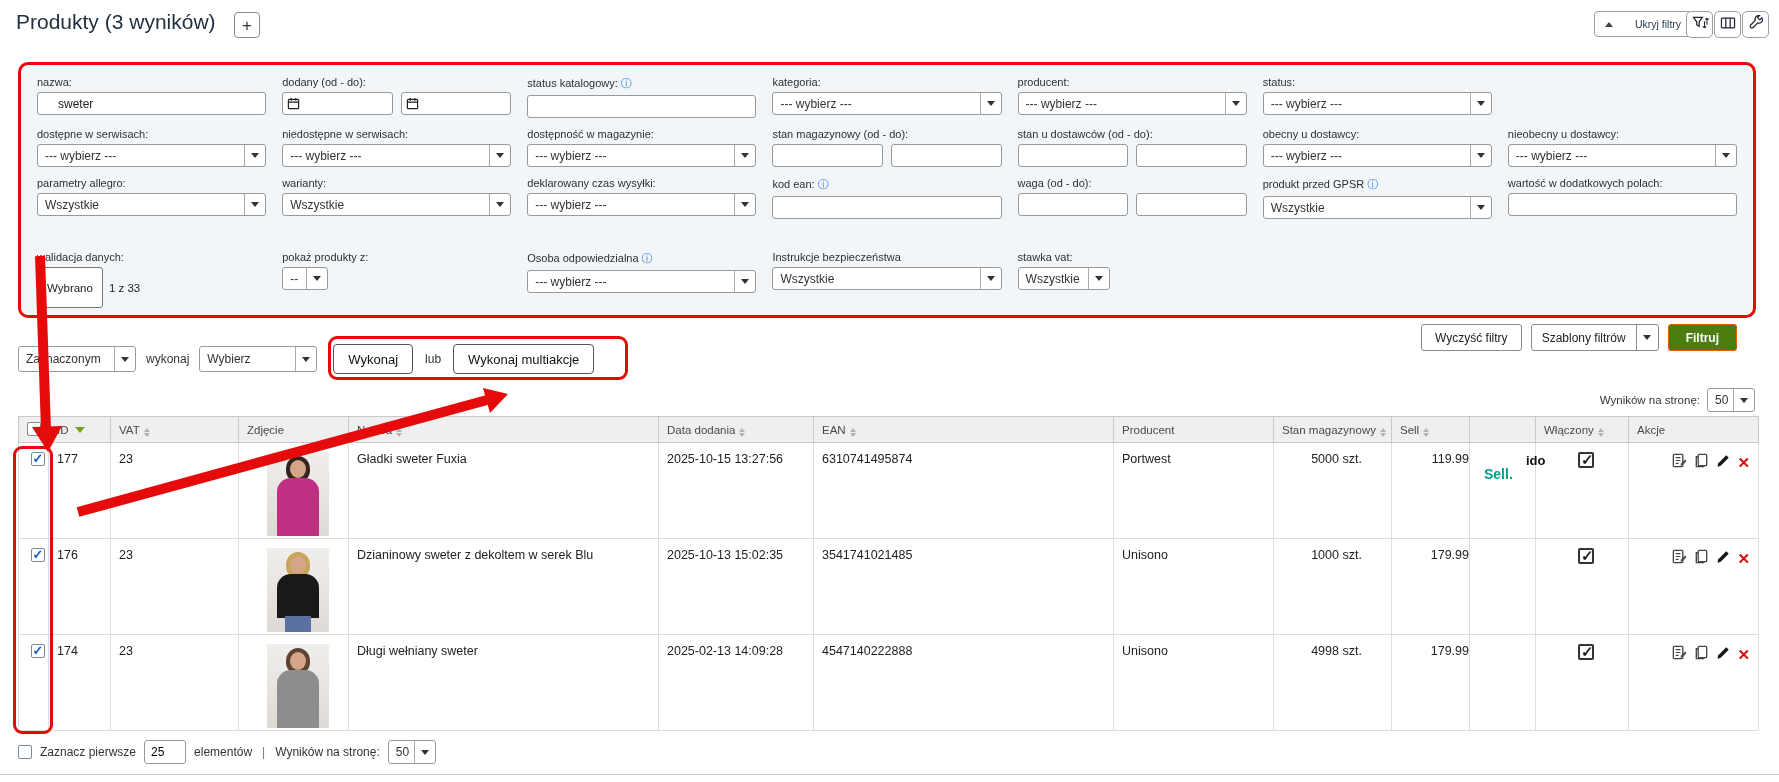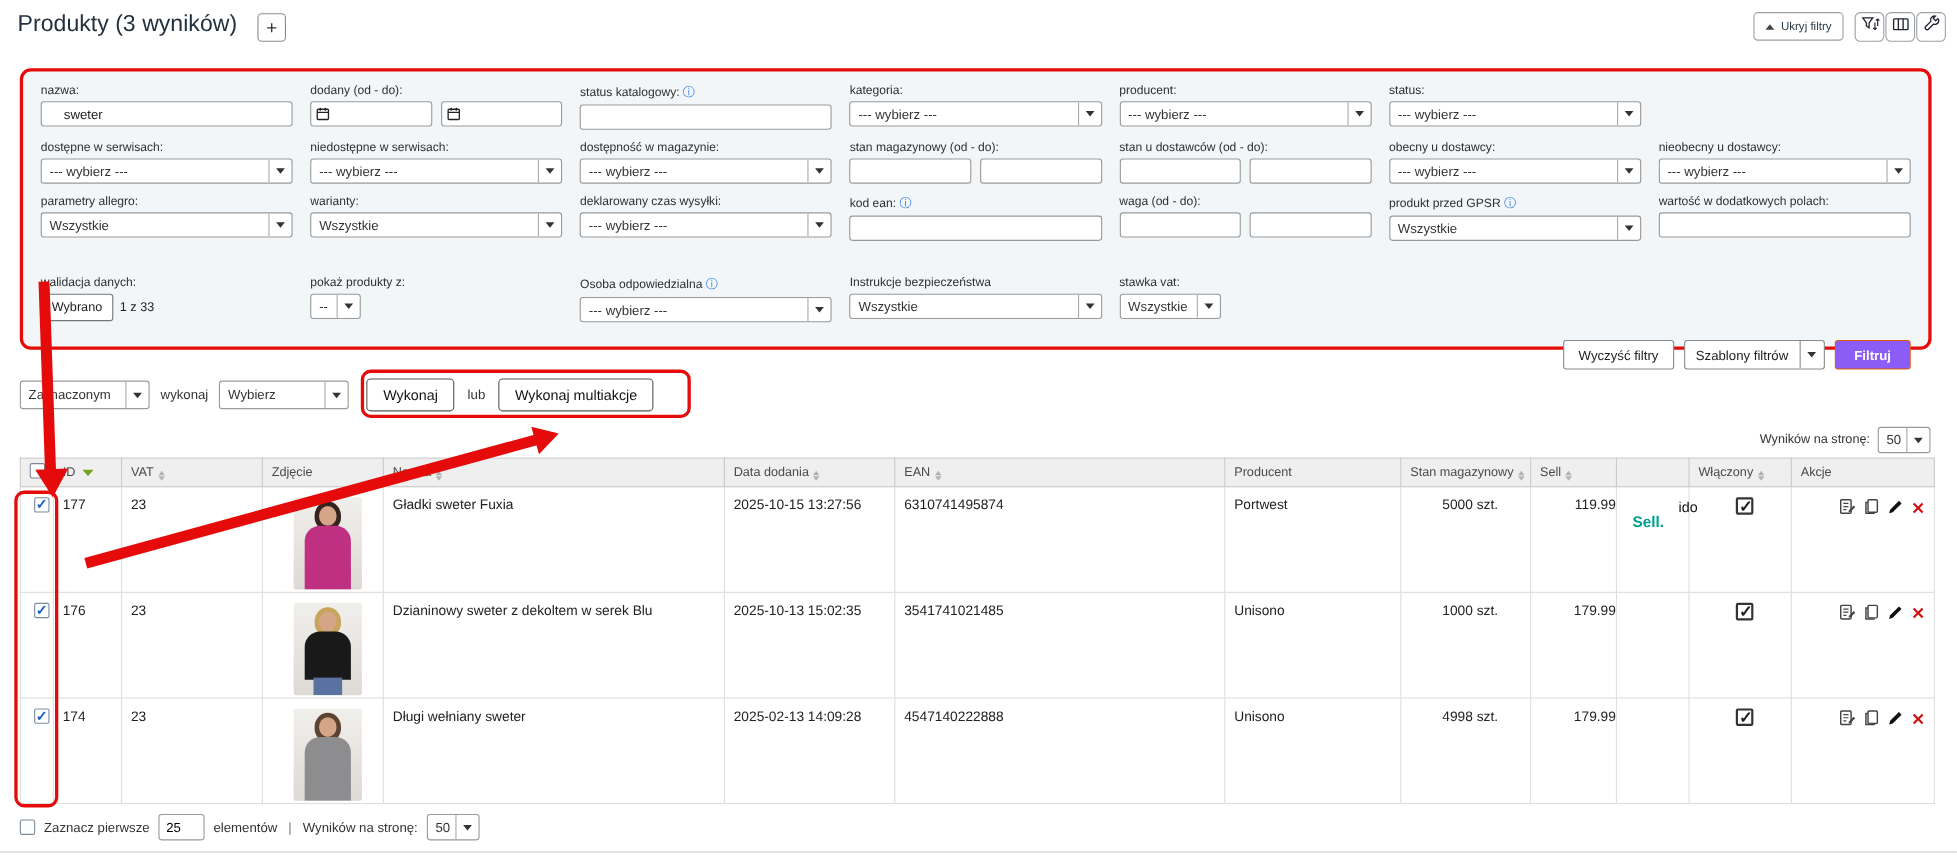--- a/index.html
+++ b/index.html
@@ -4,21 +4,21 @@
 <style>
   * { box-sizing: border-box; margin: 0; padding: 0; }
   body { font-family: "Liberation Sans", sans-serif; background:#fff; }
   #app { position: relative; width: 1779px; height: 782px; background: #fff; overflow: hidden; }
 
   
   .page-title { position:absolute; left:16px; top:10px; font-size:21px; color:#22313f; font-weight:400; }
   .add-btn { position:absolute; left:234px; top:12px; width:26px; height:26px; border:1px solid #8a8a8a;
              border-radius:4px; background:#fff; font-size:17px; color:#333; text-align:center; line-height:23px; cursor:pointer; }
   .hide-filters-btn { position:absolute; left:1594px; top:11px; height:26px; padding:0 10px; border:1px solid #9aa0a6;
-             border-radius:4px; background:#fff; font-size:10.5px; color:#2b3a4a; display:flex; align-items:center; gap:6px; }
+             border-radius:4px; background:#fff; font-size:10.5px; color:#2b3a4a; display:flex; align-items:center; gap:22px; }
   .tri-up-sm { width:0; height:0; border-left:4px solid transparent; border-right:4px solid transparent; border-bottom:5px solid #444; }
   .icon-btn { position:absolute; top:11px; width:27px; height:27px; border:1px solid #9aa0a6; border-radius:5px;
               background:#fff; display:flex; align-items:center; justify-content:center; }
   .icon-btn svg { width:18px; height:18px; }
 
   
   .filter-panel { position:absolute; left:18px; top:62px; width:1738px; height:256px; background:#f2f6f9;
                   border:3px solid #e60b0b; border-radius:10px; padding:8px 16px 10px; z-index:1; }
   .f-row { display:grid; grid-template-columns:repeat(7,1fr); column-gap:16px; margin-bottom:7px; }
   .f-row4 { margin-top:29px; }
@@ -31,30 +31,30 @@
   .date-wrap .fin { padding-left:22px; }
   .date-wrap svg { position:absolute; left:5px; top:5px; }
   .sel { display:flex; align-items:stretch; height:23px; background:#fff; border:1px solid #999; border-radius:3px;
          font-size:12px; color:#333; cursor:pointer; overflow:hidden; }
   .sel-v { flex:1; padding:4px 0 0 7px; white-space:nowrap; overflow:hidden; }
   .sel-a { width:21px; border-left:1px solid #aaa; display:flex; align-items:center; justify-content:center; }
   .sel-a::after { content:""; width:0; height:0; border-left:4px solid transparent; border-right:4px solid transparent; border-top:5px solid #333; }
   .sel-mini { width:46px; }
   .sel-short { width:92px; }
   .wyb-wrap { display:flex; align-items:center; gap:6px; }
-  .wyb-btn { height:25px; padding:0 9px; border:1px solid #777; border-radius:3px; background:#fff; font-size:11.5px; color:#222; }
+  .wyb-btn { height:41px; padding:0 9px; border:1px solid #777; border-radius:3px; background:#fff; font-size:11.5px; color:#222; }
   .wyb-suffix { font-size:11.5px; color:#222; }
   .f-buttons { display:flex; justify-content:flex-end; align-items:center; gap:9px; margin-top:16px; }
   .btn-plain { height:27px; padding:0 13px; border:1px solid #8a8a8a; border-radius:3px; background:#fff; font-size:12px; color:#222;
                display:flex; align-items:center; }
   .btn-split { display:flex; align-items:stretch; padding:0; overflow:hidden; }
   .btn-split .lbl { padding:0 10px; display:flex; align-items:center; }
   .btn-split .arr { width:22px; border-left:1px solid #8a8a8a; display:flex; align-items:center; justify-content:center; }
   .btn-split .arr::after { content:""; width:0; height:0; border-left:4px solid transparent; border-right:4px solid transparent; border-top:5px solid #333; }
-  .btn-orange { height:27px; padding:0 17px; border:1px solid #e05c00; border-radius:3px; background:#8b5cf6; color:#fff;
+  .btn-orange { height:27px; padding:0 17px; border:1px solid #e05c00; border-radius:3px; background:#4d7c0f; color:#fff;
                 font-size:12px; font-weight:bold; display:flex; align-items:center; }
 
   
   .action-bar { position:absolute; left:18px; top:344px; display:flex; align-items:center; gap:10px; z-index:1; }
   .action-bar .sel { height:26px; }
   .action-bar .sel-v { padding-top:5px; }
   .sel-w { width:118px; }
   .plain-txt { font-size:12px; color:#333; }
   .btn-exec { height:30px; padding:0 14px; border:1px solid #555; border-radius:4px; background:#fff; font-size:13px; color:#111; }
   .gap-l { margin-left:6px; } .gap-s { margin-left:2px; }
@@ -88,21 +88,21 @@
   .p-hair { position:absolute; left:50%; top:4px; transform:translateX(-50%); width:24px; height:26px; border-radius:50% 50% 45% 45%; }
   .p-head { position:absolute; left:50%; top:8px; transform:translateX(-50%); width:16px; height:18px; border-radius:50%; background:#d4a687; }
   .p-body { position:absolute; left:50%; top:26px; transform:translateX(-50%); width:42px; height:58px; border-radius:14px 14px 0 0; }
   .p-legs { position:absolute; left:50%; bottom:0; transform:translateX(-50%); width:26px; height:16px; }
   .photo-1 .p-hair{background:#35241d;} .photo-1 .p-body{background:#bf2f82;}
   .photo-2 .p-hair{background:#c8a45d;} .photo-2 .p-body{background:#191919; height:44px;} .photo-2 .p-legs{background:#5a729f; height:16px;}
   .photo-3 .p-hair{background:#5d4331;} .photo-3 .p-body{background:#8d8d8f;}
 
   
   .ido-badge { display:inline-block; line-height:1; text-align:left; margin-top:2px; }
-  .ido-top { display:block; font-size:13px; font-weight:normal; color:#111; letter-spacing:0;padding-left:48px; }
+  .ido-top { display:block; font-size:13px; font-weight:bold; color:#111; letter-spacing:0;padding-left:48px; }
   .ido-bot { display:block; font-size:14px; font-weight:bold; color:#00a18f; margin-left:6px; }
 
   
   .act-icons { display:flex; gap:5px; justify-content:flex-end; padding-right:8px; align-items:center; }
   .act-icons svg { width:17px; height:17px; }
   .x-del { color:#cf1212; font-size:15px; font-weight:bold; line-height:1; cursor:pointer; }
   .x-del::after { content:"✕"; }
 
   
   .tfooter { position:absolute; left:18px; top:734px; width:1740px; display:flex; align-items:center; gap:8px; padding:6px 0 10px; }

